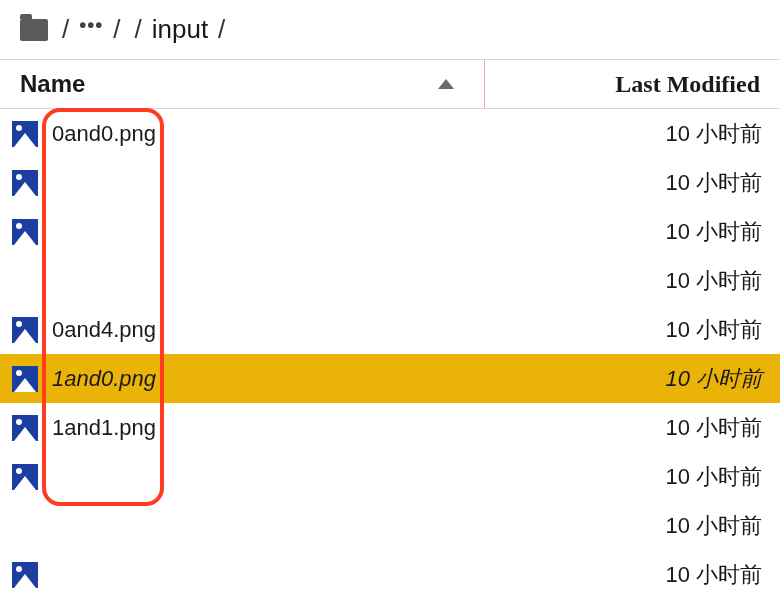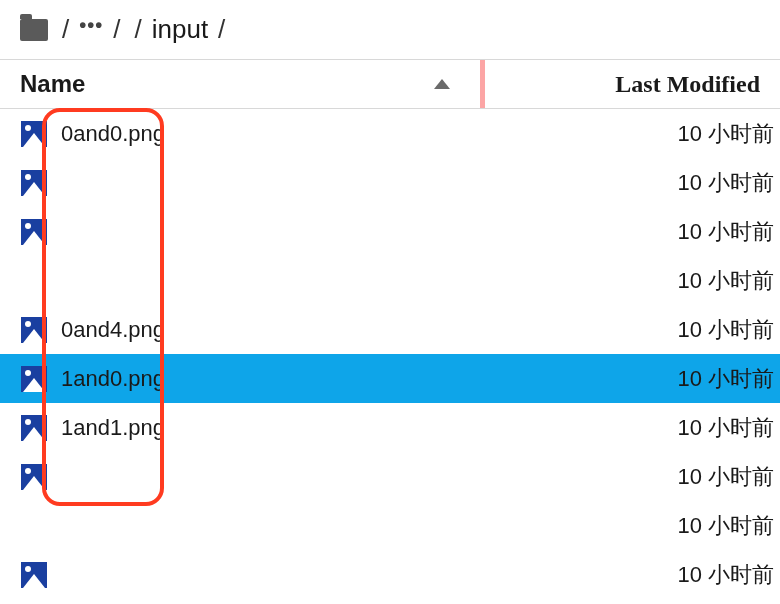--- a/index.html
+++ b/index.html
@@ -59,21 +59,21 @@
     background: #fff;
   }
   .headerbar .col {
     padding: 10px 20px;
   }
   .col-name {
     flex: 0 0 485px;
     display: flex;
     align-items: center;
     justify-content: space-between;
-    border-right: 5px solid #fca5a5;
+    border-right: 1px solid #fca5a5;
   }
   .sort-arrow {
     width: 0; height: 0;
     border-left: 8px solid transparent;
     border-right: 8px solid transparent;
     border-bottom: 10px solid #6a6a6a;
     margin-right: 10px;
   }
   .col-modified {
     flex: 1;
@@ -82,32 +82,32 @@
     font-family: Liberation Serif, serif;
   }
 
   
   .rows { }
   .row {
     display: flex;
     align-items: center;
     height: 49px;
   }
-  .row.selected { background: #0ea5e9; }
+  .row.selected { background: #eab308; font-style: italic; }
   .cell-name {
     flex: 0 0 485px;
     display: flex;
     align-items: center;
-    padding-left: 21px;
+    padding-left: 12px;
     gap: 14px;
   }
   .cell-mod {
     flex: 1;
     text-align: right;
-    padding-right: 6px;
+    padding-right: 18px;
   }
 
   
   .img-icon {
     width: 26px; height: 26px;
     background: #1a3fa0;
     position: relative;
     flex: 0 0 26px;
   }
   .img-icon::before { 

